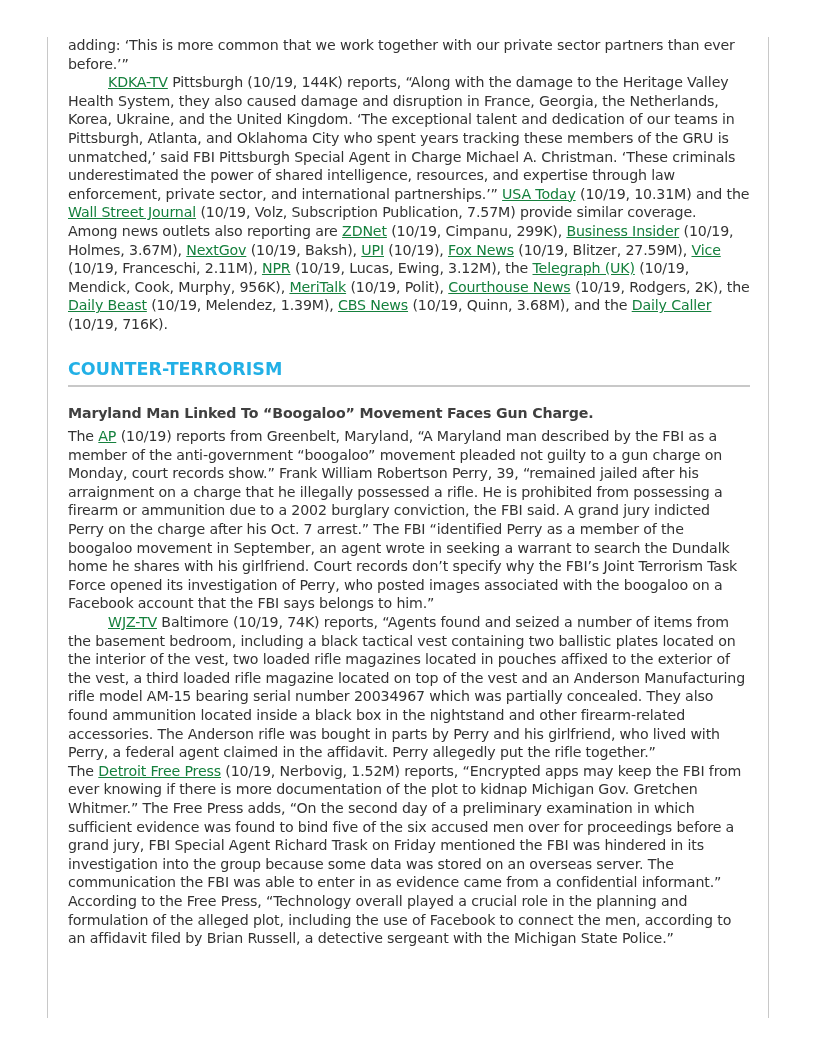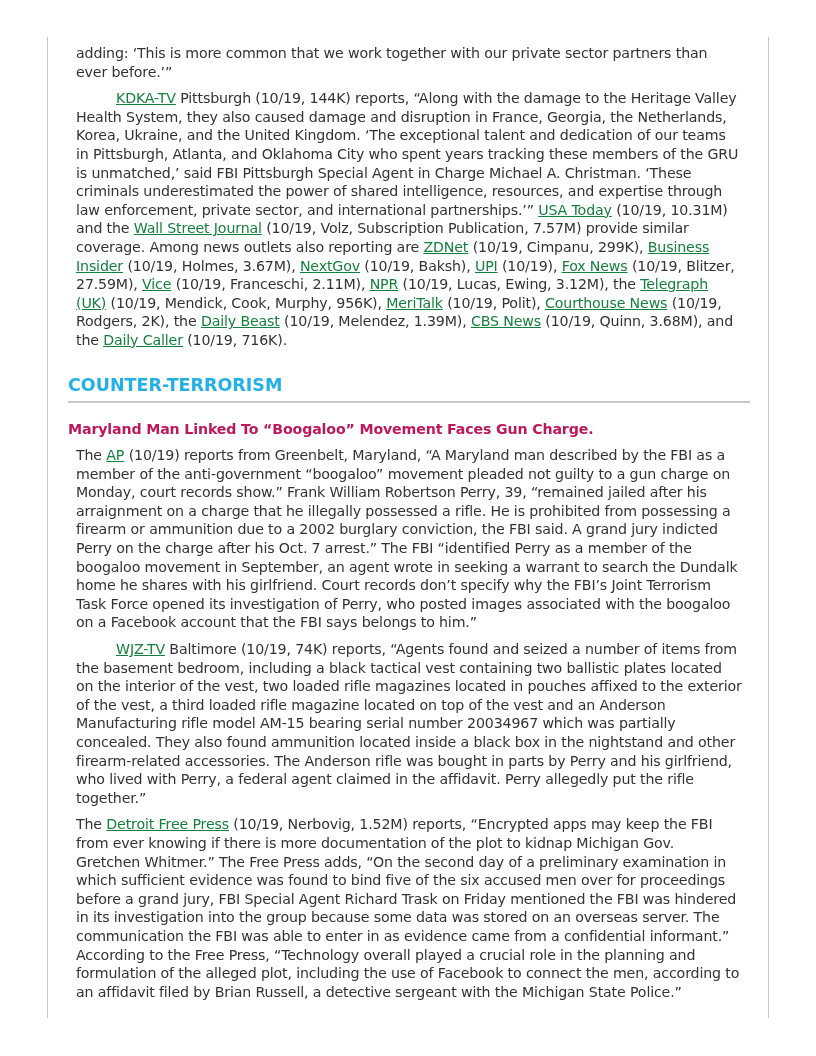--- a/index.html
+++ b/index.html
@@ -6,28 +6,28 @@
   body { width: 816px; height: 1056px; position: relative; overflow: hidden; }
   .frame {
     position: absolute; left: 47px; top: 37px; width: 720px; height: 981px;
     border-left: 1px solid #c8c8c8; border-right: 1px solid #c8c8c8;
   }
   .content {
     position: absolute; left: 68px; top: 36px; width: 682px;
     font-family: "DejaVu Sans", sans-serif; font-size: 14.2px; line-height: 18.6px;
     color: #333333; letter-spacing: -0.15px;
   }
-  p { margin: 8px; }
+  p { margin: 0; }
   .indent { text-indent: 40px; }
   a { color: #15803d; text-decoration: underline; }
   .section-title {
     margin: 24px 0 0 0; color: #22b0e6; font-weight: bold; font-size: 17.5px; line-height: 22px;
     border-bottom: 2px solid #c8c8c8; padding-bottom: 5px; letter-spacing: 0;
   }
-  .headline { margin: 17px 0 5px 0; font-weight: bold; color: #be185d; font-size: 14.2px; }
+  .headline { margin: 17px 0 5px 0; font-weight: bold; color: #404040; font-size: 14.2px; }
 </style>
 </head>
 <body>
 
 <div class="frame"></div>
 
 <div class="content">
   <p>adding: ‘This is more common that we work together with our private sector partners than ever before.’”</p>
 
   <p class="indent"><a href="#">KDKA-TV</a><span> Pittsburgh (10/19, 144K) reports, “Along with the damage to the Heritage Valley Health System, they also caused damage and disruption in France, Georgia, the Netherlands, Korea, Ukraine, and the United Kingdom. ‘The exceptional talent and dedication of our teams in Pittsburgh, Atlanta, and Oklahoma City who spent years tracking these members of the GRU is unmatched,’ said FBI Pittsburgh Special Agent in Charge Michael A. Christman. ‘These criminals underestimated the power of shared intelligence, resources, and expertise through law enforcement, private sector, and international partnerships.’” </span><a href="#">USA Today</a><span> (10/19, 10.31M) and the </span><a href="#">Wall Street Journal</a><span> (10/19, Volz, Subscription Publication, 7.57M) provide similar coverage. Among news outlets also reporting are </span><a href="#">ZDNet</a><span> (10/19, Cimpanu, 299K), </span><a href="#">Business Insider</a><span> (10/19, Holmes, 3.67M), </span><a href="#">NextGov</a><span> (10/19, Baksh), </span><a href="#">UPI</a><span> (10/19), </span><a href="#">Fox News</a><span> (10/19, Blitzer, 27.59M), </span><a href="#">Vice</a><span> (10/19, Franceschi, 2.11M), </span><a href="#">NPR</a><span> (10/19, Lucas, Ewing, 3.12M), the </span><a href="#">Telegraph (UK)</a><span> (10/19, Mendick, Cook, Murphy, 956K), </span><a href="#">MeriTalk</a><span> (10/19, Polit), </span><a href="#">Courthouse News</a><span> (10/19, Rodgers, 2K), the </span><a href="#">Daily Beast</a><span> (10/19, Melendez, 1.39M), </span><a href="#">CBS News</a><span> (10/19, Quinn, 3.68M), and the </span><a href="#">Daily Caller</a><span> (10/19, 716K).</span></p>

